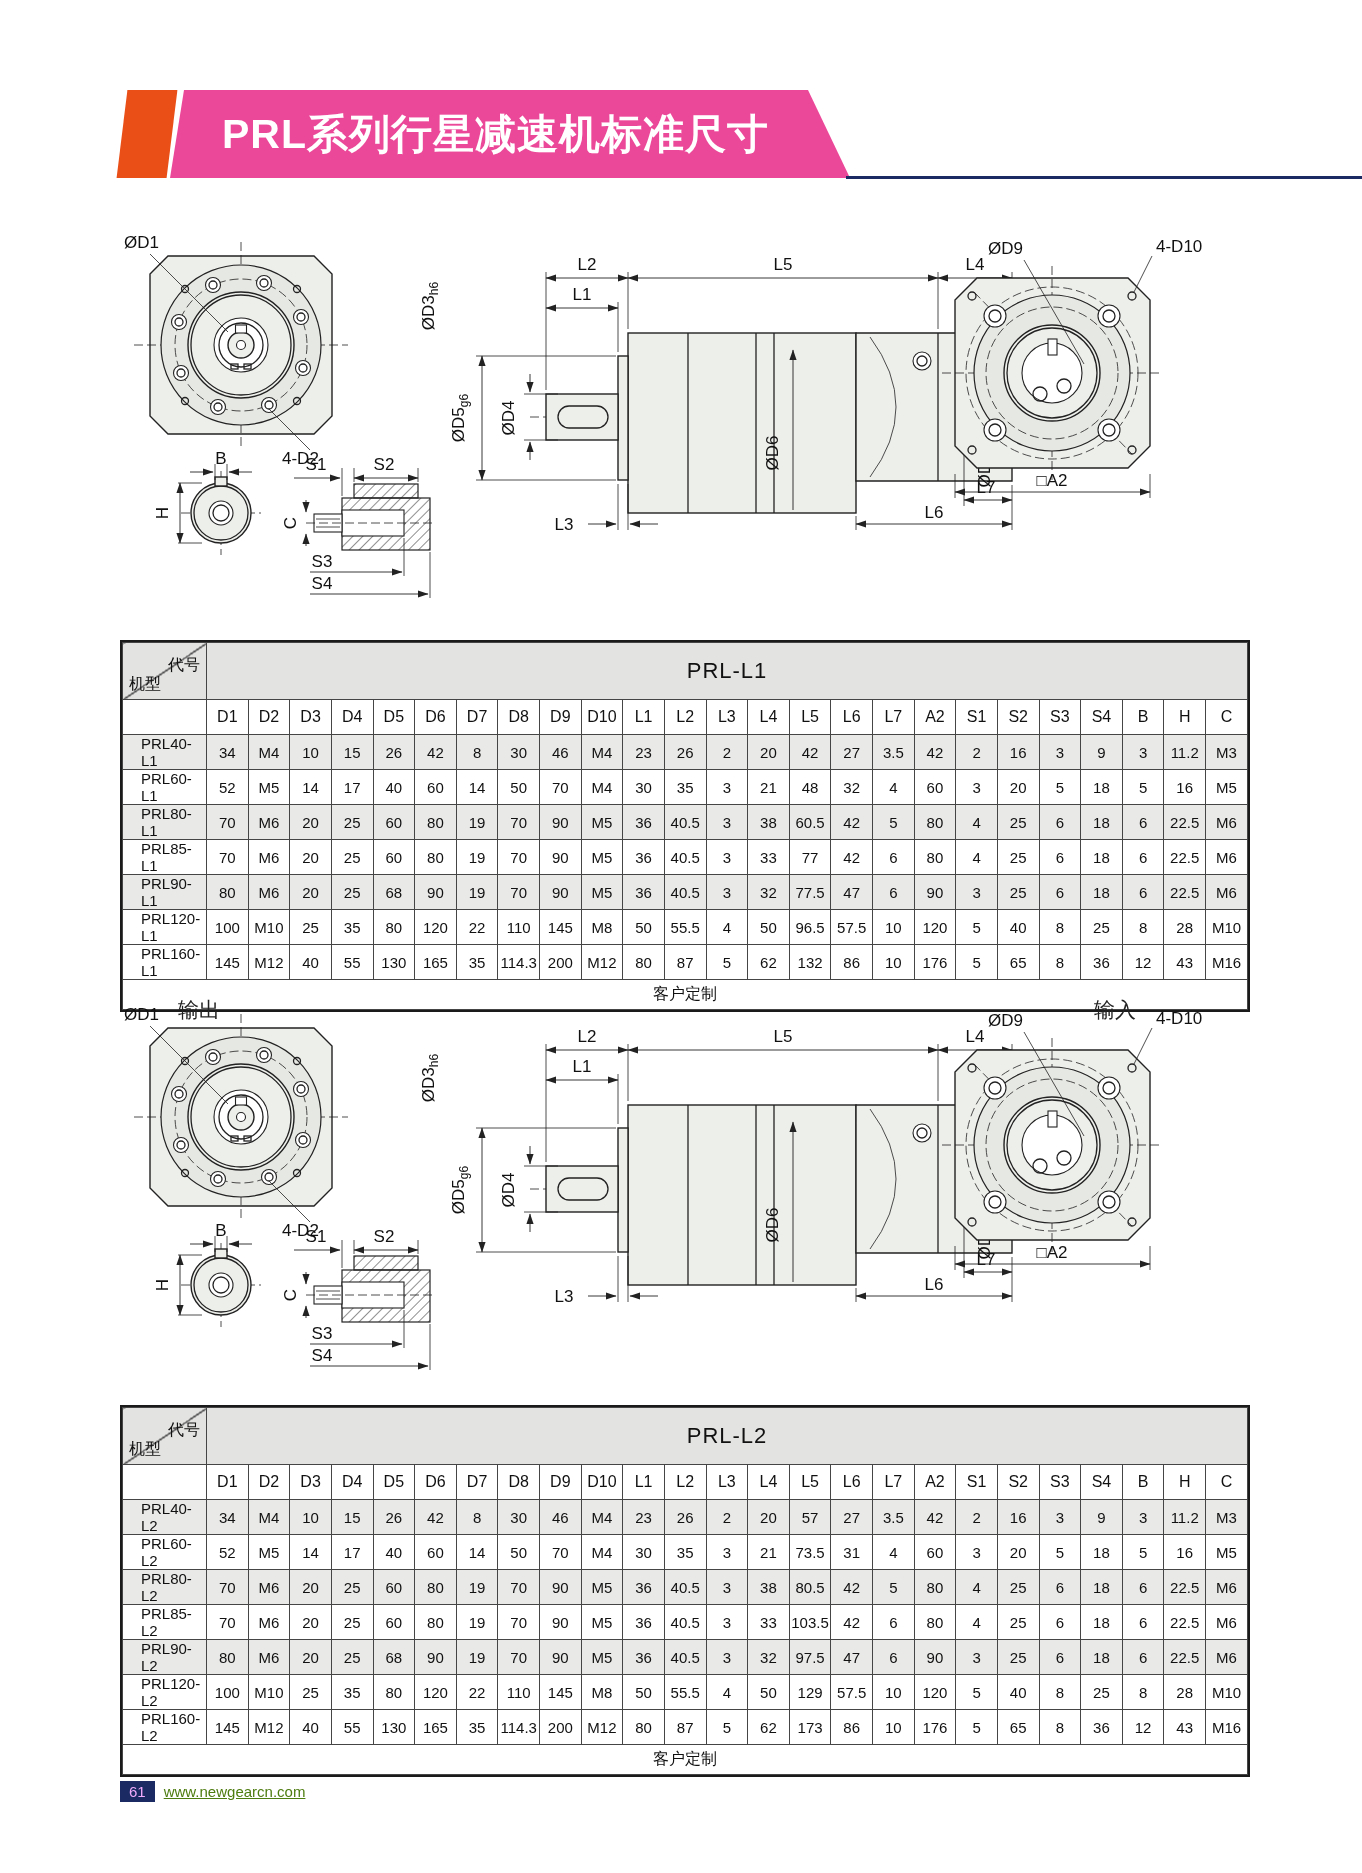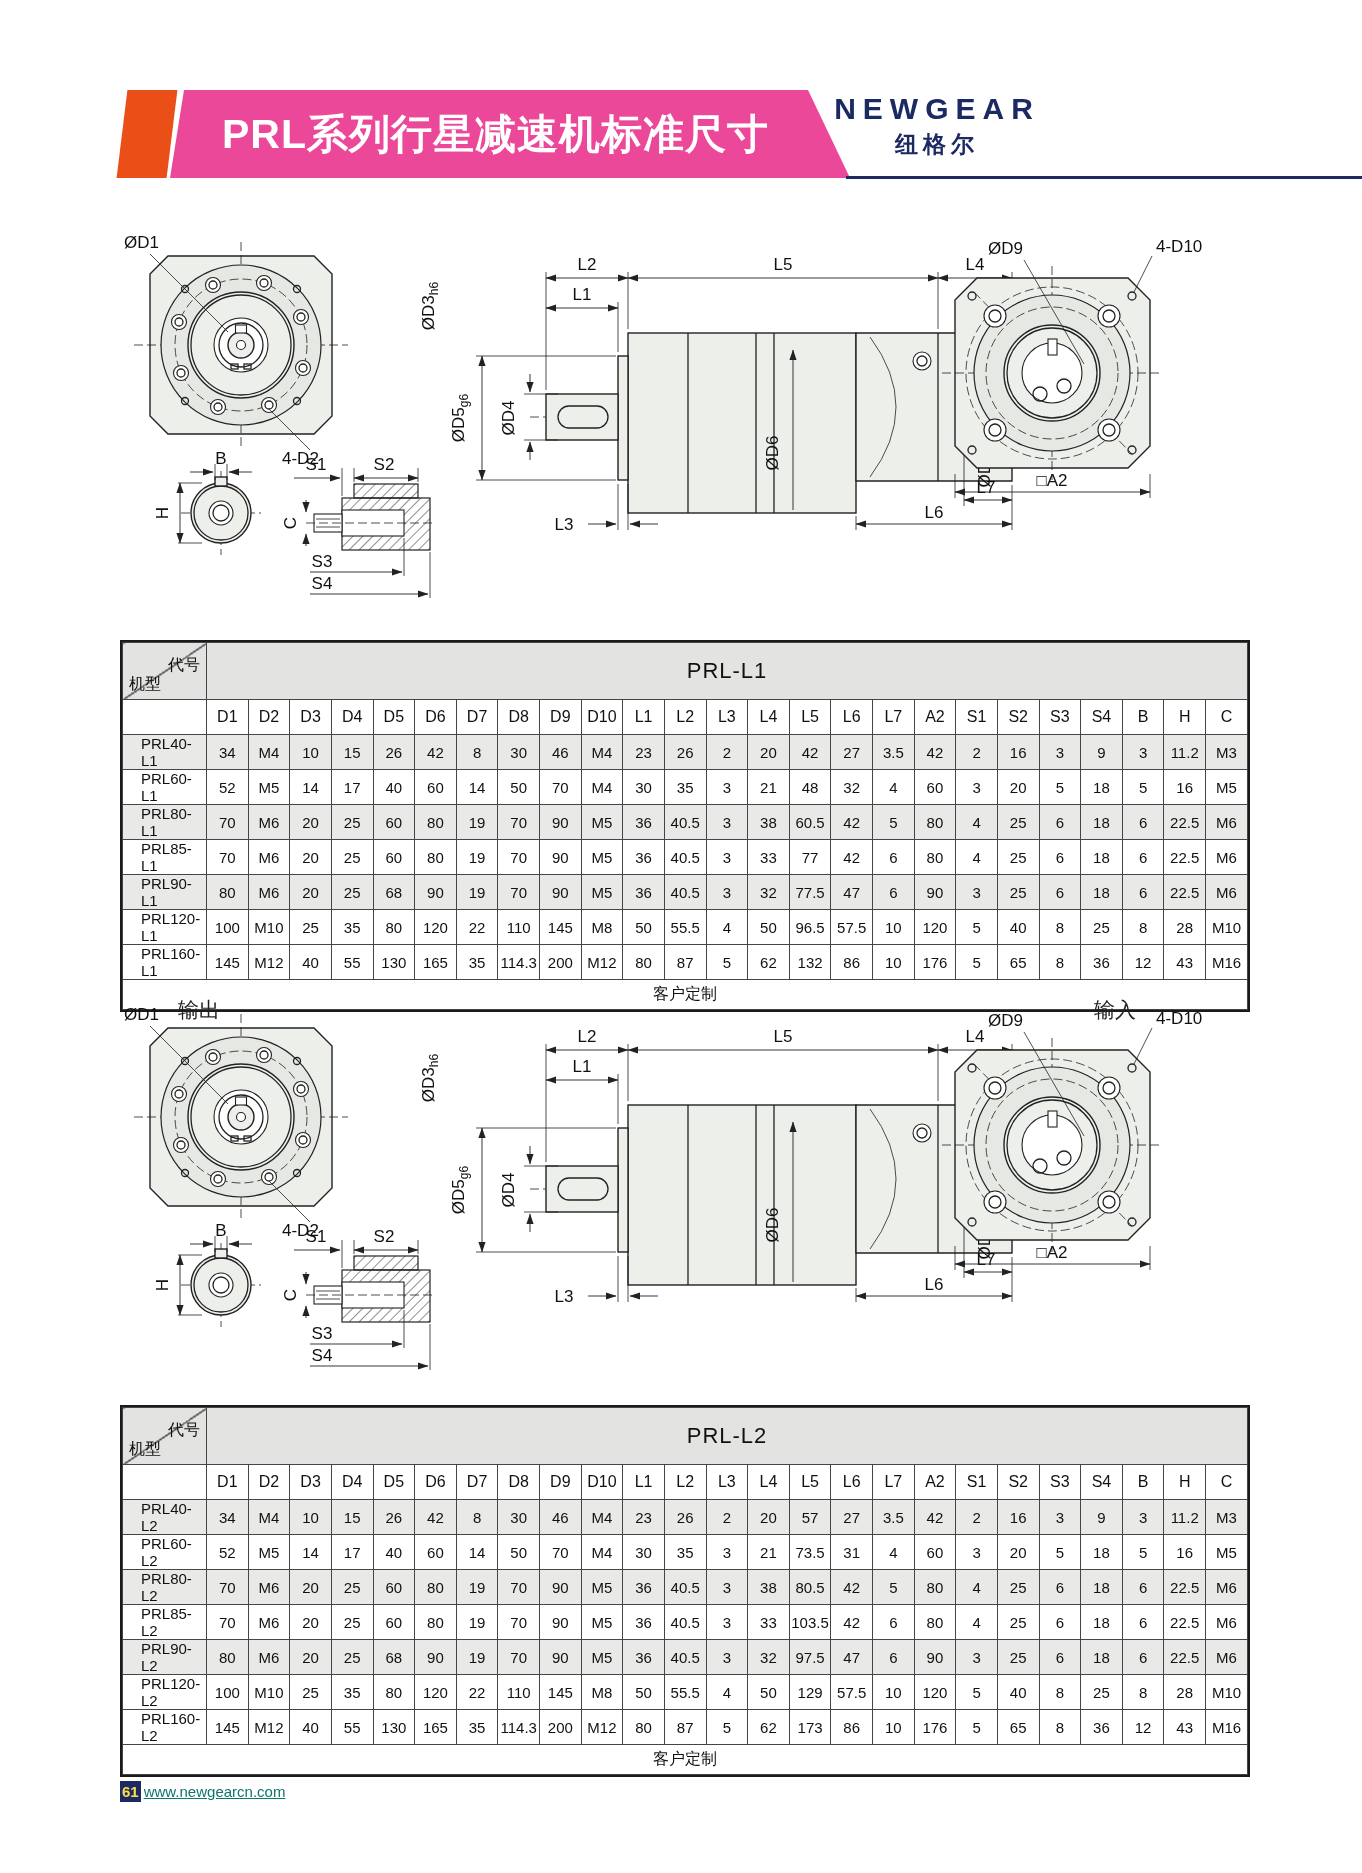--- a/index.html
+++ b/index.html
@@ -39,35 +39,31 @@
   .dim-table .corner-cell{background:#e3e3e2;position:relative;height:56px;
      background-image:linear-gradient(to bottom right,transparent calc(50% - 0.8px),
         #555 calc(50% - 0.8px),#555 calc(50% + 0.8px),transparent calc(50% + 0.8px));}
   .corner-top{position:absolute;top:12px;right:6px;font-size:16px;}
   .corner-bottom{position:absolute;bottom:4px;left:6px;font-size:16px;}
   .dim-table .col-cell{font-size:16px;}
   .dim-table .model-cell{text-align:left;padding-left:18px;}
   .dim-table .foot-cell{height:29px;font-size:16px;}
   
   .pgfoot{position:absolute;left:120px;top:1783px;font-size:15px;}
-  .pg-num{background:#1b2a63;color:#fde047;font-weight:bold;padding:2px 2px;}
-  .site{color:#0f766e;text-decoration:underline;margin-left:3px;}
+  .pg-num{background:#1b2a63;color:#f0abfc;font-weight:normal;padding:2px 9px;}
+  .site{color:#4d7c0f;text-decoration:underline;margin-left:9px;}
 </style>
 </head>
 <body>
 
 <div class="page">
 
   <div class="hdr-orange"></div>
   <div class="hdr-banner">
     <div class="hdr-title">PRL系列行星减速机标准尺寸</div>
-  </div>
-  <div class="hdr-logo">
-    <span class="nm">NEWGEAR</span>
-    <span class="cn">纽格尔</span>
   </div>
   <div class="hdr-rule"></div>
 
   <div class="drawset" style="top:228px;">
     <svg id="mech-drawing" width="1130" height="372" viewBox="0 0 1130 372">
       <defs>
         <marker id="ah" viewBox="0 0 10 8" markerWidth="11" markerHeight="9" refX="9.5" refY="4" orient="auto-start-reverse" markerUnits="userSpaceOnUse">
           <path d="M0,0.6 L10,4 L0,7.4 Z" fill="#222"></path>
         </marker>
         <pattern id="hatch" width="7" height="7" patternTransform="rotate(45)" patternUnits="userSpaceOnUse">

